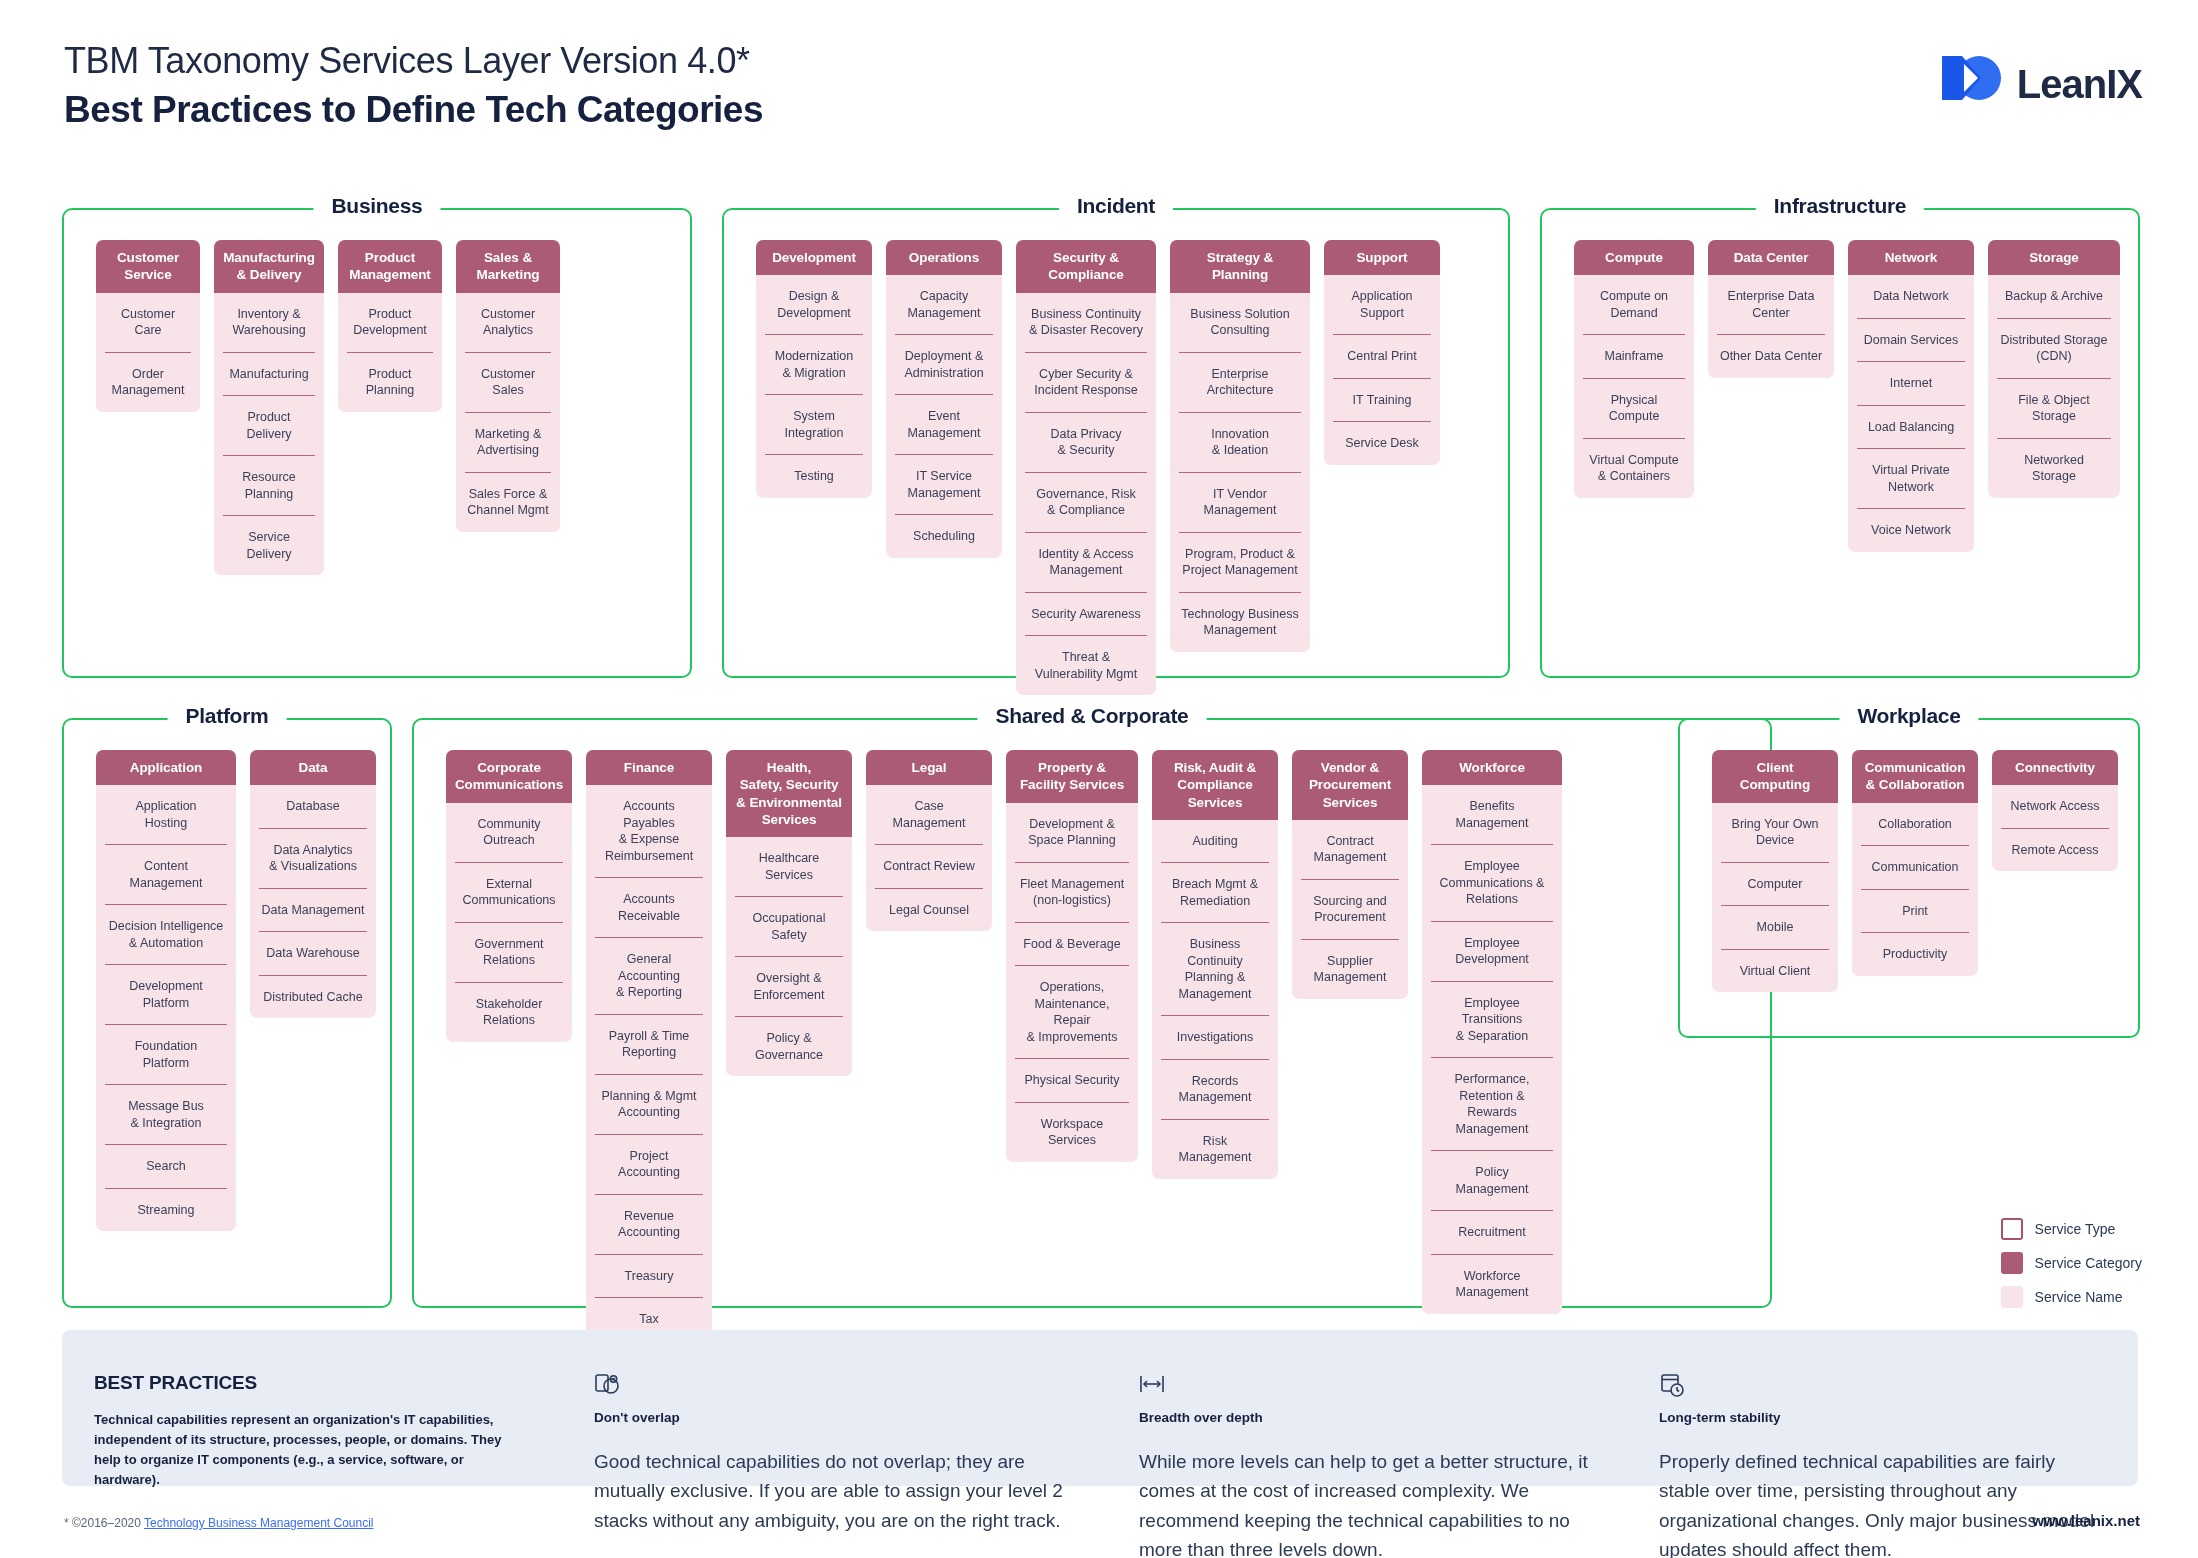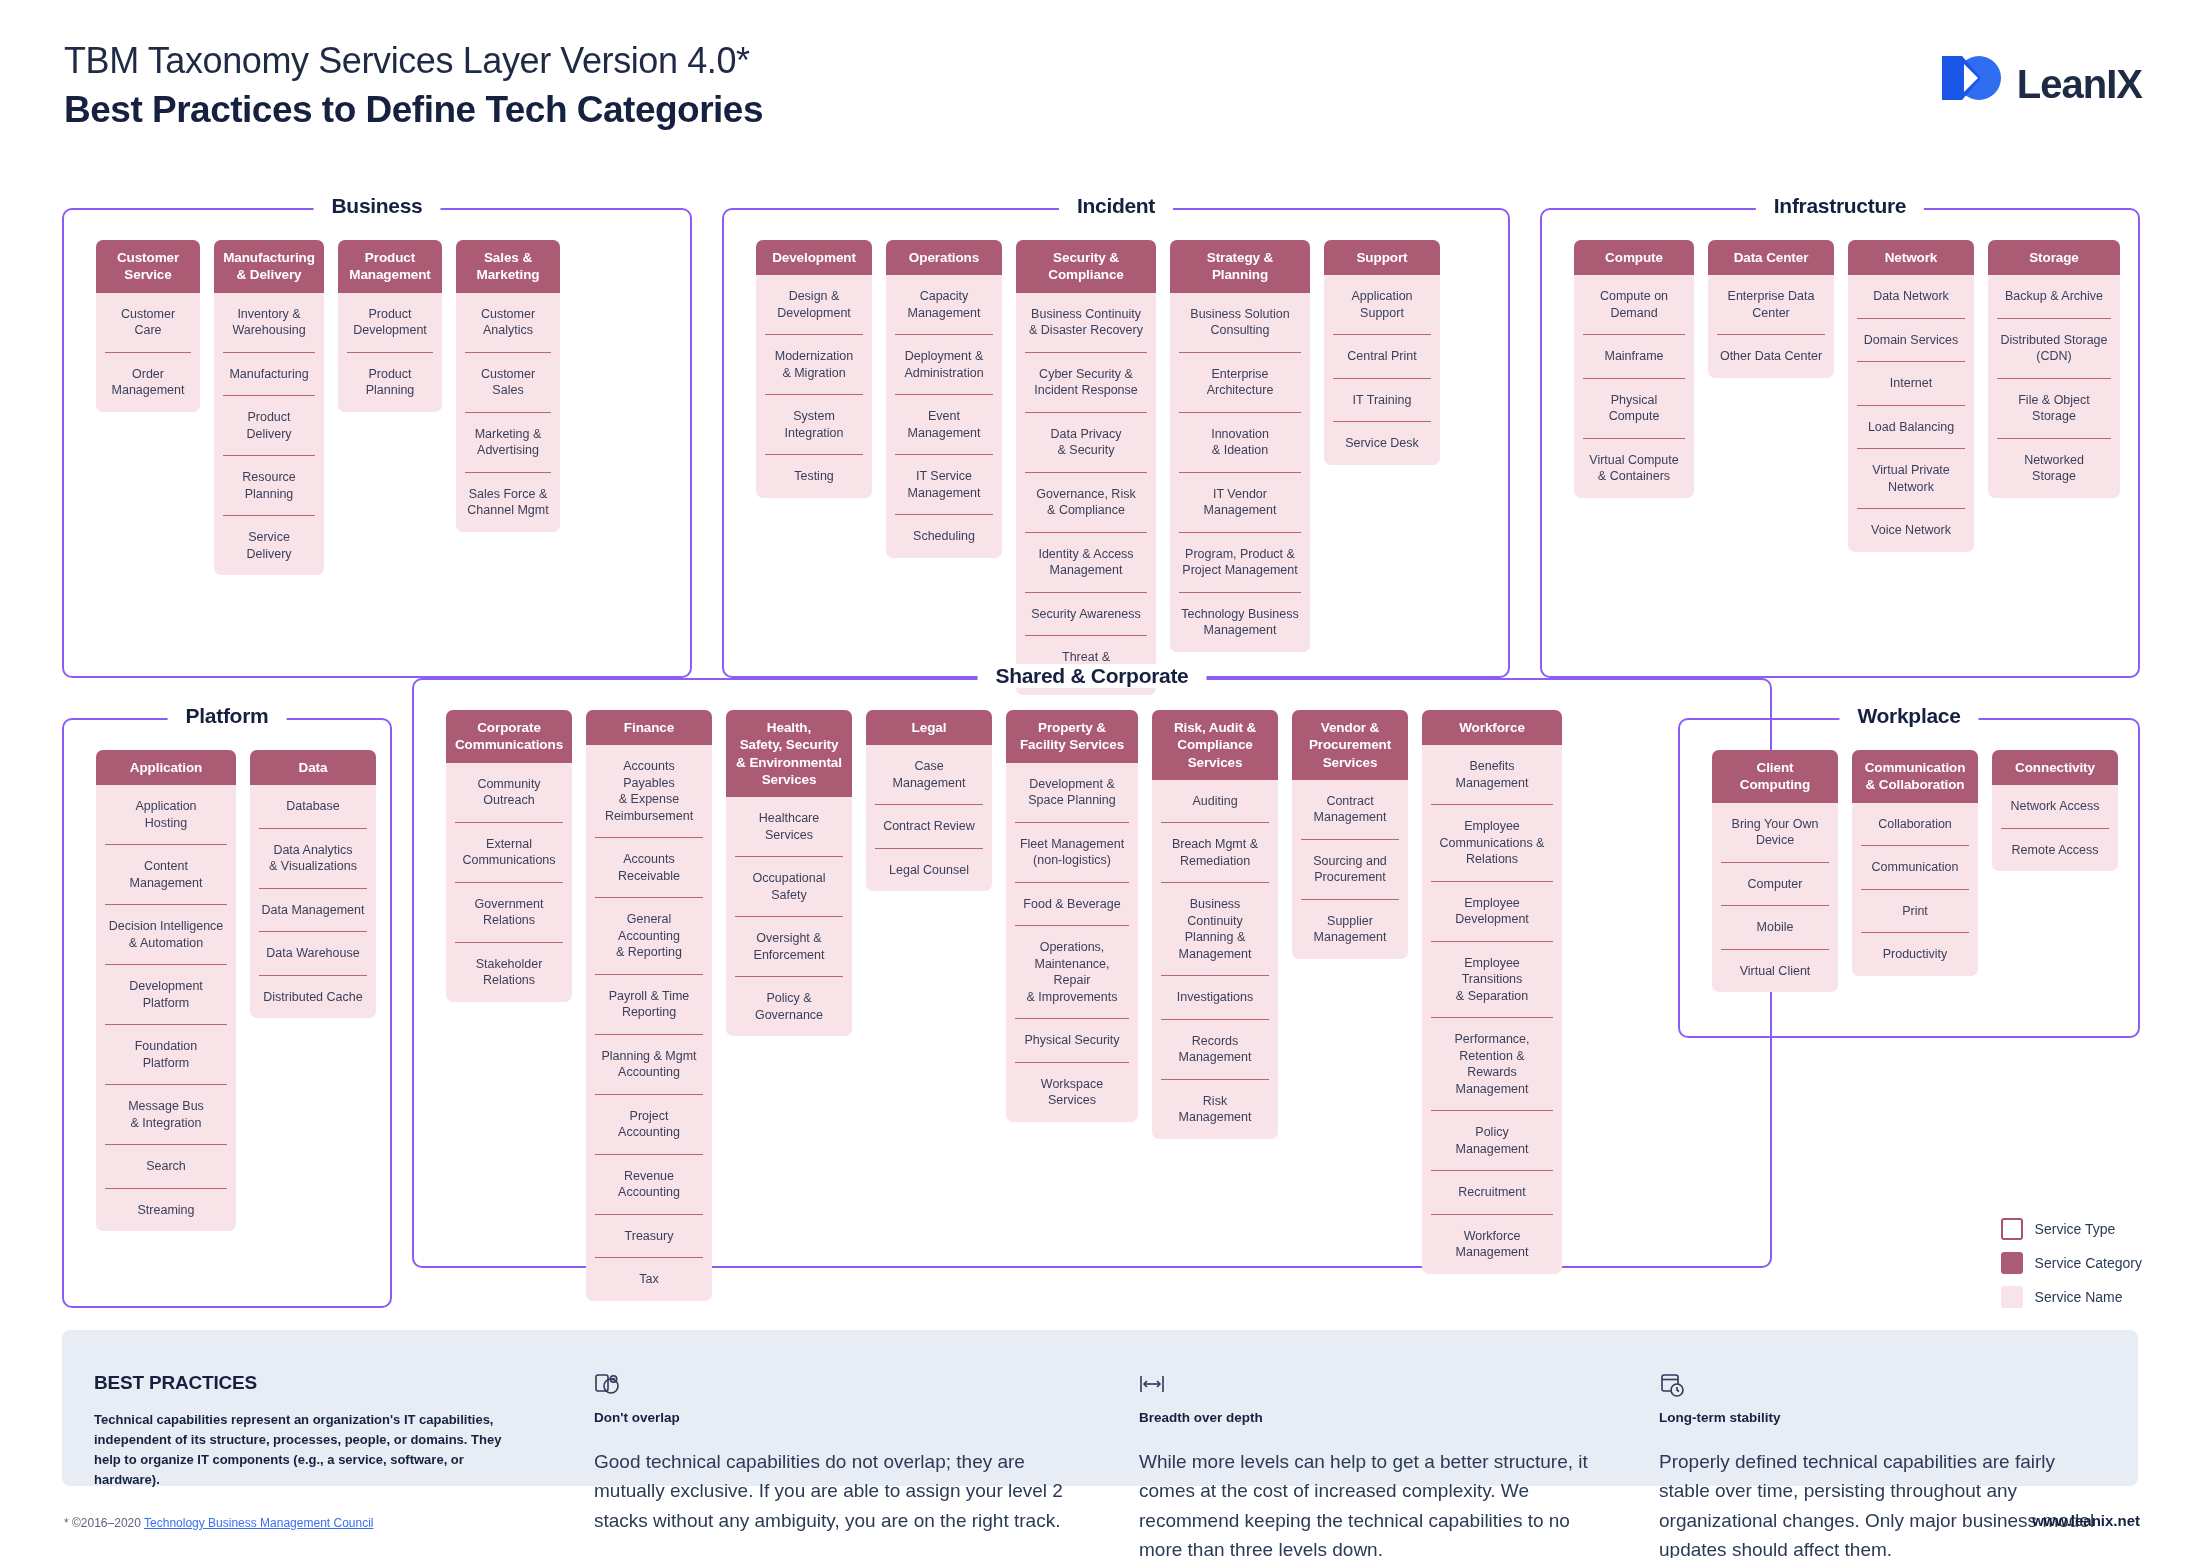--- a/index.html
+++ b/index.html
@@ -15,21 +15,21 @@
   .hdr { position: absolute; left: 64px; top: 38px; }
   .hdr h1 { font-size: 36px; font-weight: 400; letter-spacing: -0.4px; color: #1f2a44; line-height: 1.25; }
   .hdr h2 { font-size: 37px; font-weight: 700; letter-spacing: -0.5px; color: #16213f; line-height: 1.25; margin-top: 4px;}
   .logo { position: absolute; right: 56px; top: 48px; display: flex; align-items: center; gap: 14px; }
   .logo-mark { width: 62px; height: 46px; position: relative; }
   .logo-txt { font-size: 40px; font-weight: 700; color: #1f2a44; letter-spacing: -1px; margin-top: 14px; }
 
   
   .group {
     position: absolute;
-    border: 2px solid #8b5cf6;
+    border: 2px solid #22c55e;
     border-radius: 10px;
   }
   .group > .gtitle {
     position: absolute;
     top: -16px; left: 50%;
     transform: translateX(-50%);
     background: #ffffff;
     padding: 0 18px;
     font-size: 21px;
     font-weight: 700;
@@ -69,21 +69,21 @@
   .svc:last-child { border-bottom: none; } .w104 { width: 104px; }
   .w110 { width: 110px; } .w116 { width: 116px; }
   .w120 { width: 120px; } .w126 { width: 126px; }
   .w132 { width: 132px; } .w140 { width: 140px; }
 
   
   #g-business      { left: 62px;   top: 208px;  width: 630px;  height: 470px; }
   #g-delivery      { left: 722px;  top: 208px;  width: 788px;  height: 470px; }
   #g-infrastructure{ left: 1540px; top: 208px;  width: 600px;  height: 470px; }
   #g-platform      { left: 62px;   top: 718px;  width: 330px;  height: 590px; }
-  #g-shared        { left: 412px;  top: 678px;  width: 1360px; height: 590px; }
+  #g-shared        { left: 412px;  top: 718px;  width: 1360px; height: 590px; }
   #g-workplace     { left: 1678px; top: 718px;  width: 462px;  height: 320px; }
 
   
   .legend { position: absolute; right: 56px; top: 1218px; display: flex; flex-direction: column; gap: 12px; }
   .lg-row { display: flex; align-items: center; gap: 12px; font-size: 14px; color: #2b3a55; }
   .sw { width: 22px; height: 22px; border-radius: 3px; }
   .sw-type { border: 2px solid #a9546b; background: #fff; }
   .sw-cat  { background: #ab5c74; }
   .sw-name { background: #f7e3e8; }
 

